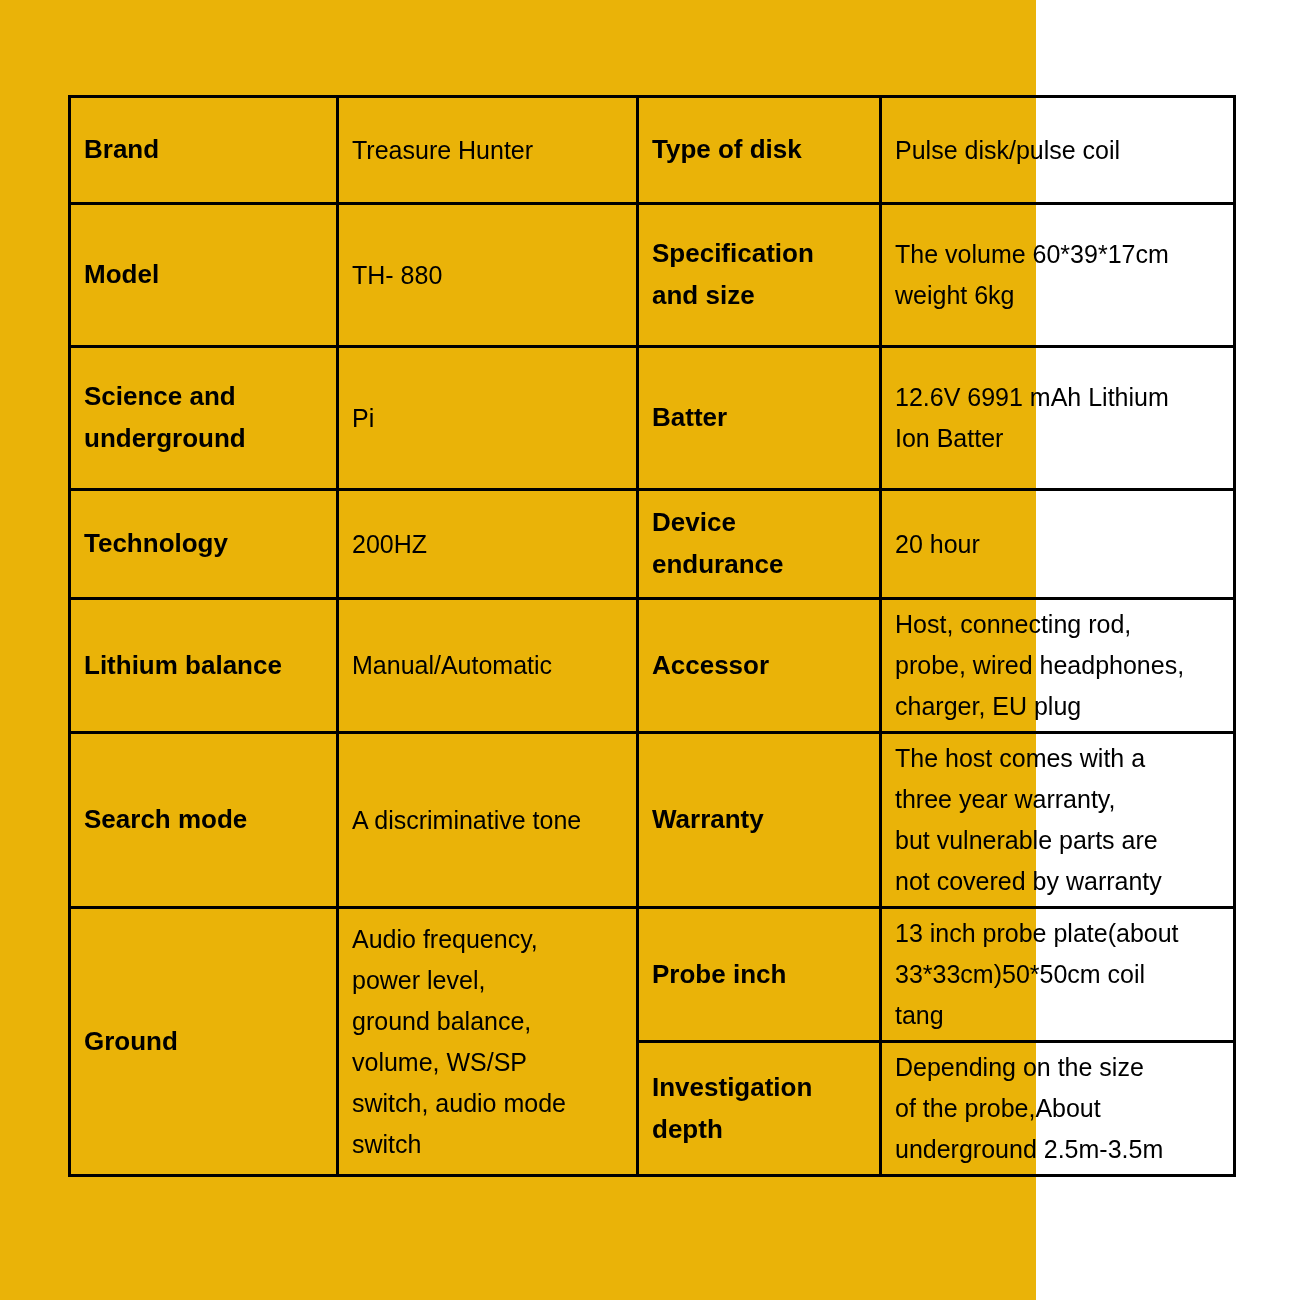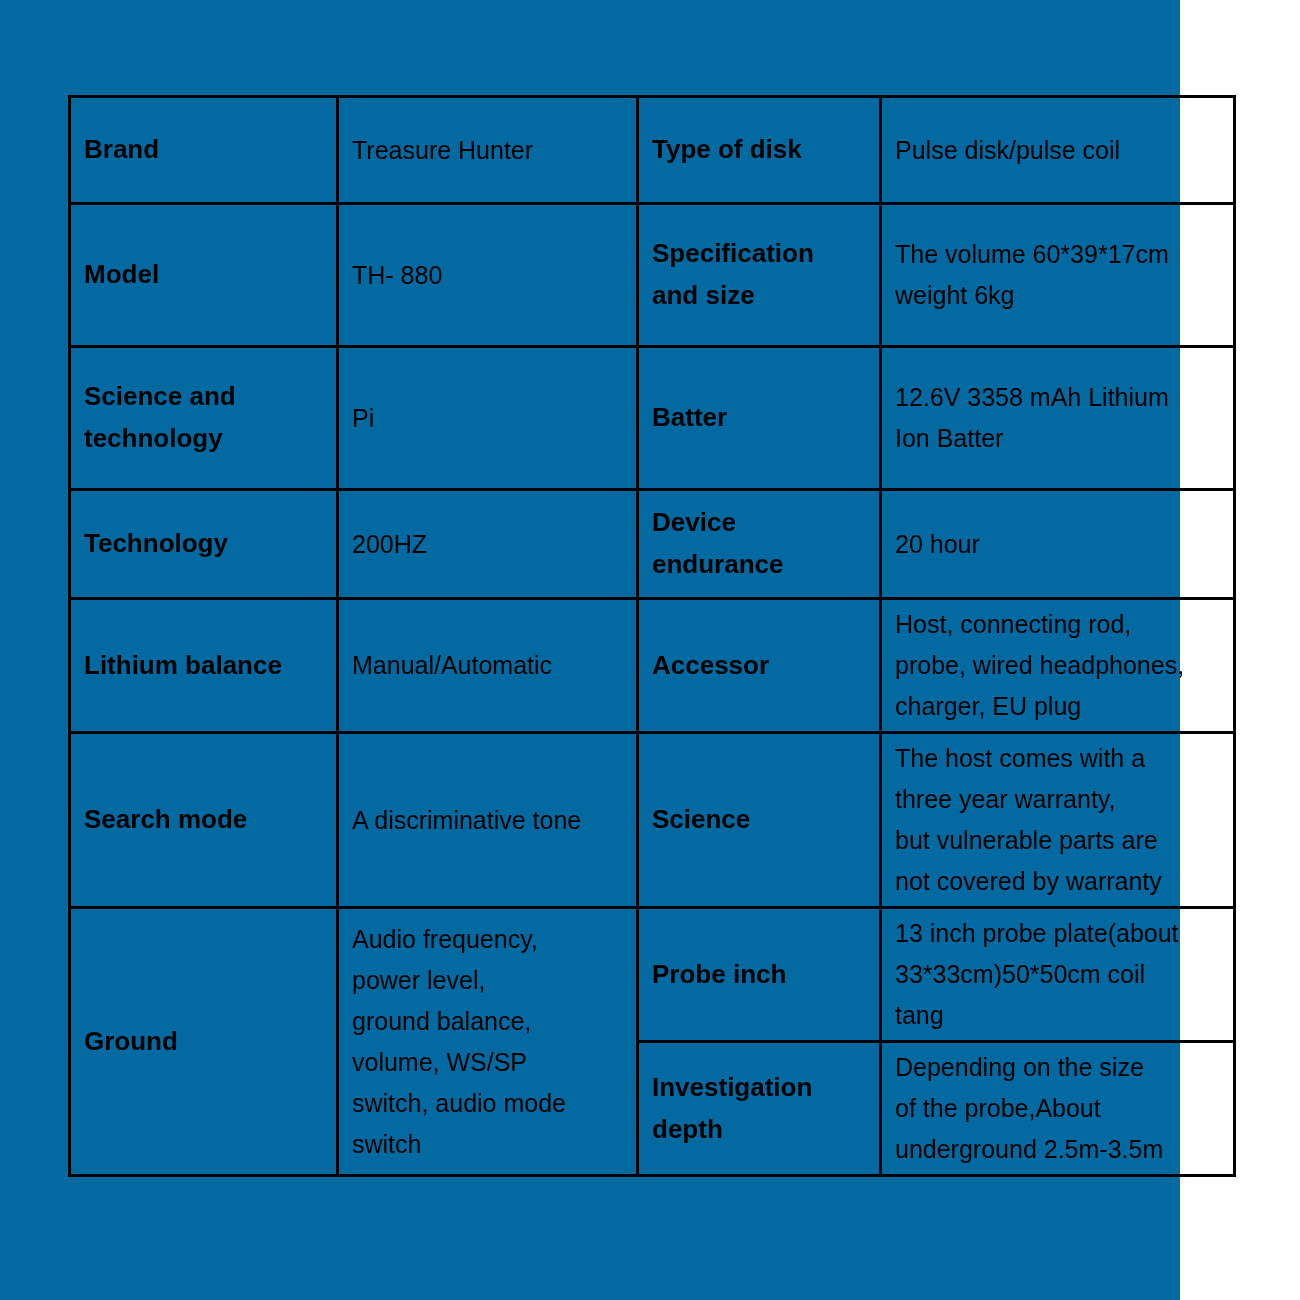--- a/index.html
+++ b/index.html
@@ -3,23 +3,23 @@
 <meta charset="utf-8">
 <style>
   * { box-sizing: border-box; }
   html, body {
     margin: 0;
     padding: 0;
     background: #ffffff;
   }
   .canvas {
     position: relative;
-    width: 1180px;
+    width: 1036px;
     height: 1300px;
-    background: #0369a1;
+    background: #eab308;
     color: #000000;
     font-family: "Liberation Sans", sans-serif;
   }
   table.spec {
     position: absolute;
     left: 68px;
     top: 95px;
     width: 1165px;
     border-collapse: collapse;
     table-layout: fixed;
@@ -78,45 +78,45 @@
       <tr class="r1">
         <td class="lbl">Model</td>
         <td class="val">TH- 880</td>
         <td class="lbl">Specification
 and size</td>
         <td class="val">The volume 60*39*17cm
 weight 6kg</td>
       </tr>
       <tr class="r2">
         <td class="lbl">Science and
-technology</td>
+underground</td>
         <td class="val">Pi</td>
         <td class="lbl">Batter</td>
-        <td class="val">12.6V 3358 mAh Lithium
+        <td class="val">12.6V 6991 mAh Lithium
 Ion Batter</td>
       </tr>
       <tr class="r3">
         <td class="lbl">Technology</td>
         <td class="val">200HZ</td>
         <td class="lbl">Device
 endurance</td>
         <td class="val">20 hour</td>
       </tr>
       <tr class="r4">
         <td class="lbl">Lithium balance</td>
         <td class="val">Manual/Automatic</td>
         <td class="lbl">Accessor</td>
         <td class="val">Host, connecting rod,
 probe, wired headphones,
 charger, EU plug</td>
       </tr>
       <tr class="r5">
         <td class="lbl">Search mode</td>
         <td class="val">A discriminative tone</td>
-        <td class="lbl">Science</td>
+        <td class="lbl">Warranty</td>
         <td class="val">The host comes with a
 three year warranty,
 but vulnerable parts are
 not covered by warranty</td>
       </tr>
       <tr class="r6">
         <td class="lbl center" rowspan="2">Ground</td>
         <td class="val center" rowspan="2">Audio frequency,
 power level,
 ground balance,

